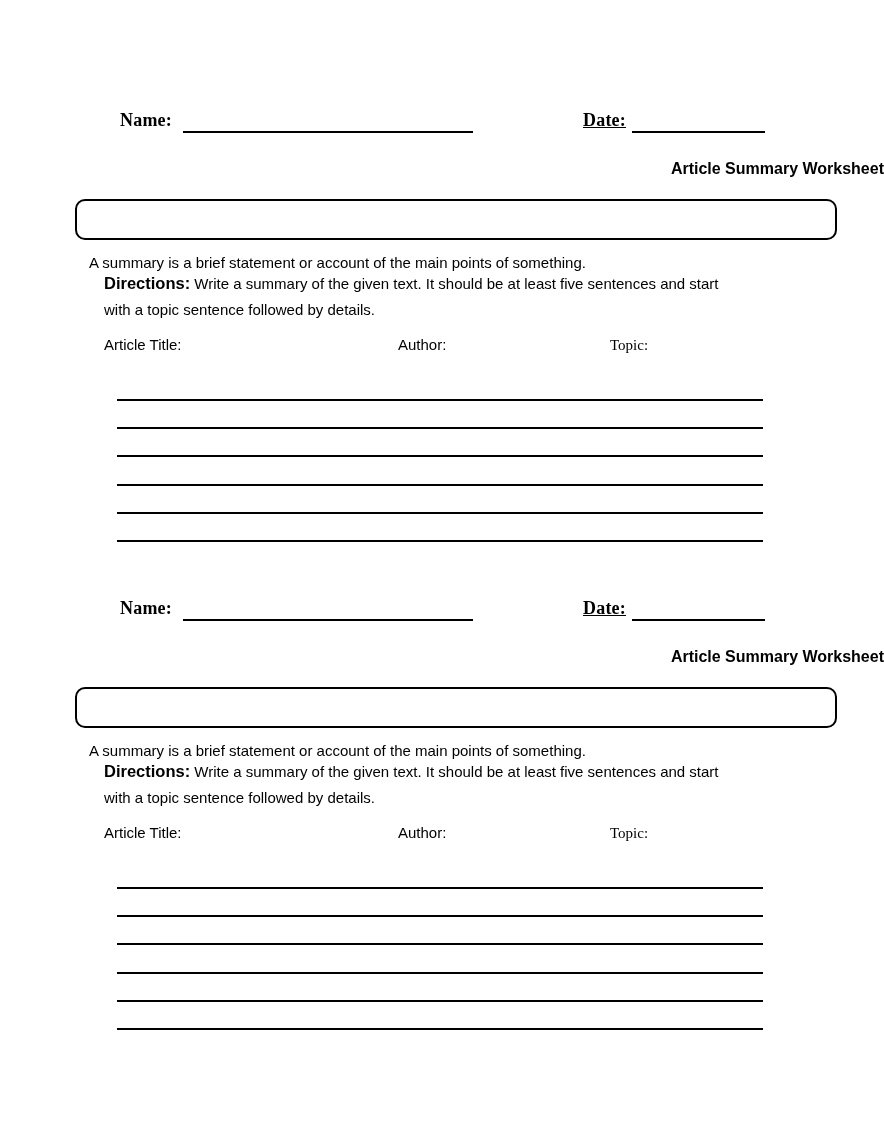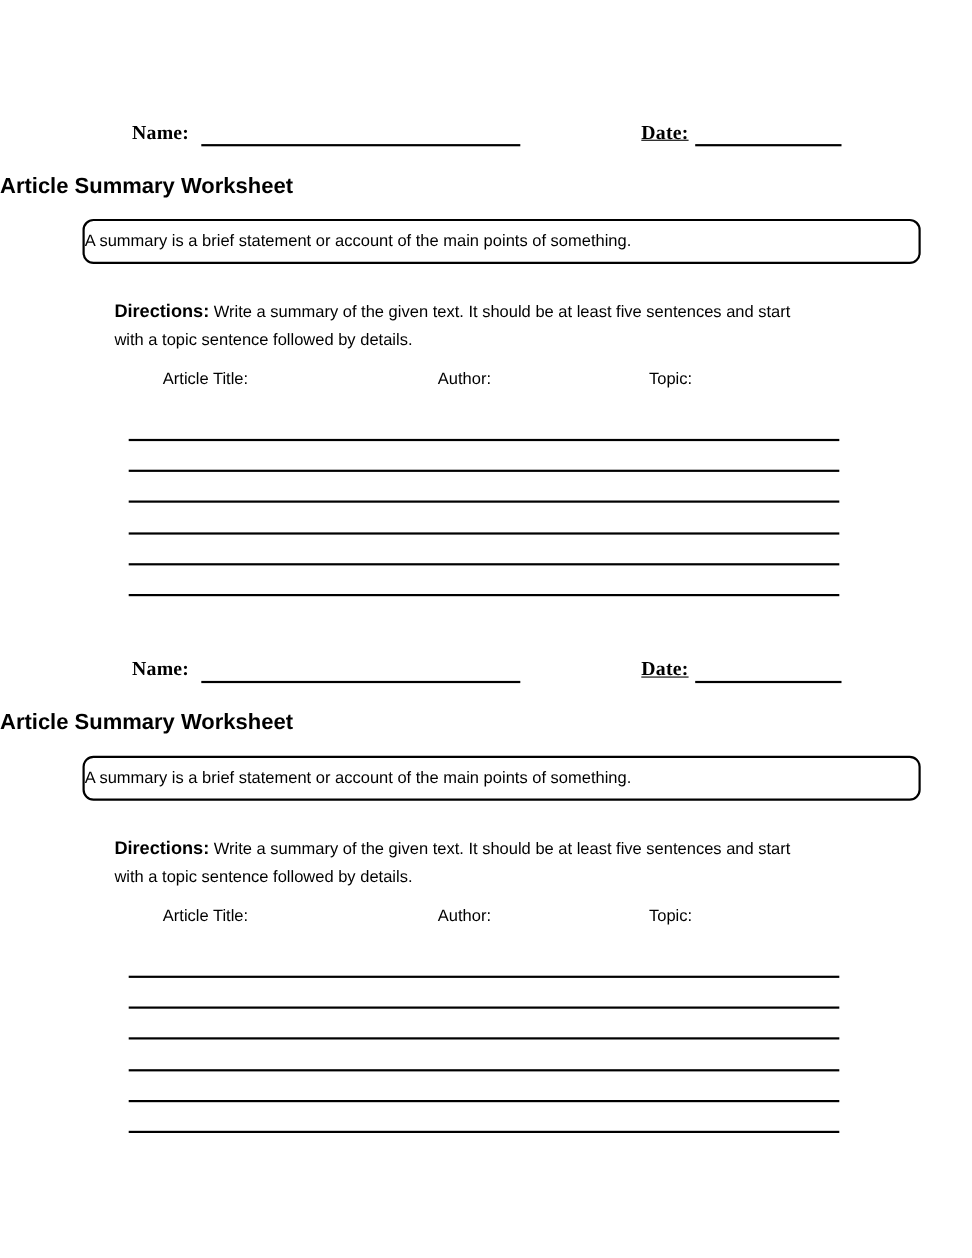--- a/index.html
+++ b/index.html
@@ -24,48 +24,48 @@
   }
   .name-label{left:120px;}
   .date-label{left:583px;text-decoration:underline;}
   .blank-line{position:absolute;height:0;border-top:2px solid #000;}
   .name-line{left:183px;top:131px;width:290px;}
   .date-line{left:632px;top:131px;width:133px;}
 
   
   .ws-title{
     position:absolute;left:0;top:158px;width:884px;
-    text-align:left;font-weight:bold;font-size:20px;line-height:22px;
+    text-align:right;font-weight:bold;font-size:16px;line-height:22px;
   }
 
   
   .def-box{
     position:absolute;left:75px;top:199px;
     width:758px;height:37px;
     border:2px solid #000;border-radius:10px;
     background:#ffffff;
   }
   .def-text{
-    display:block;padding-left:0;
-    font-size:15px;line-height:37px;white-space:nowrap;
+    display:block;padding-left:12px;
+    font-size:15px;line-height:37px;white-space:nowrap;margin-top:43px;
   }
 
   
   .directions{
     position:absolute;left:104px;top:270px;width:700px;
     font-size:15px;line-height:26px;
   }
   .directions-label{font-weight:bold;font-size:16.5px;text-align:right;}
   .directions-text{white-space:pre-line;}
 
   
   .field-label{position:absolute;top:336px;font-size:15px;line-height:18px;}
-  .field-article{left:104px;margin-left:44px;}
+  .field-article{left:104px;}
   .field-author{left:398px;text-align:center;}
-  .field-topic{left:590px;}
+  .field-topic{left:610px;font-family:Liberation Serif, serif;}
 
   
   .lines-area{position:absolute;left:117px;top:399px;width:646px;}
   .wline{height:0;border-top:2px solid #000;margin-bottom:26.2px;}
 </style>
 </head>
 <body>
 
 <div class="page">
 

